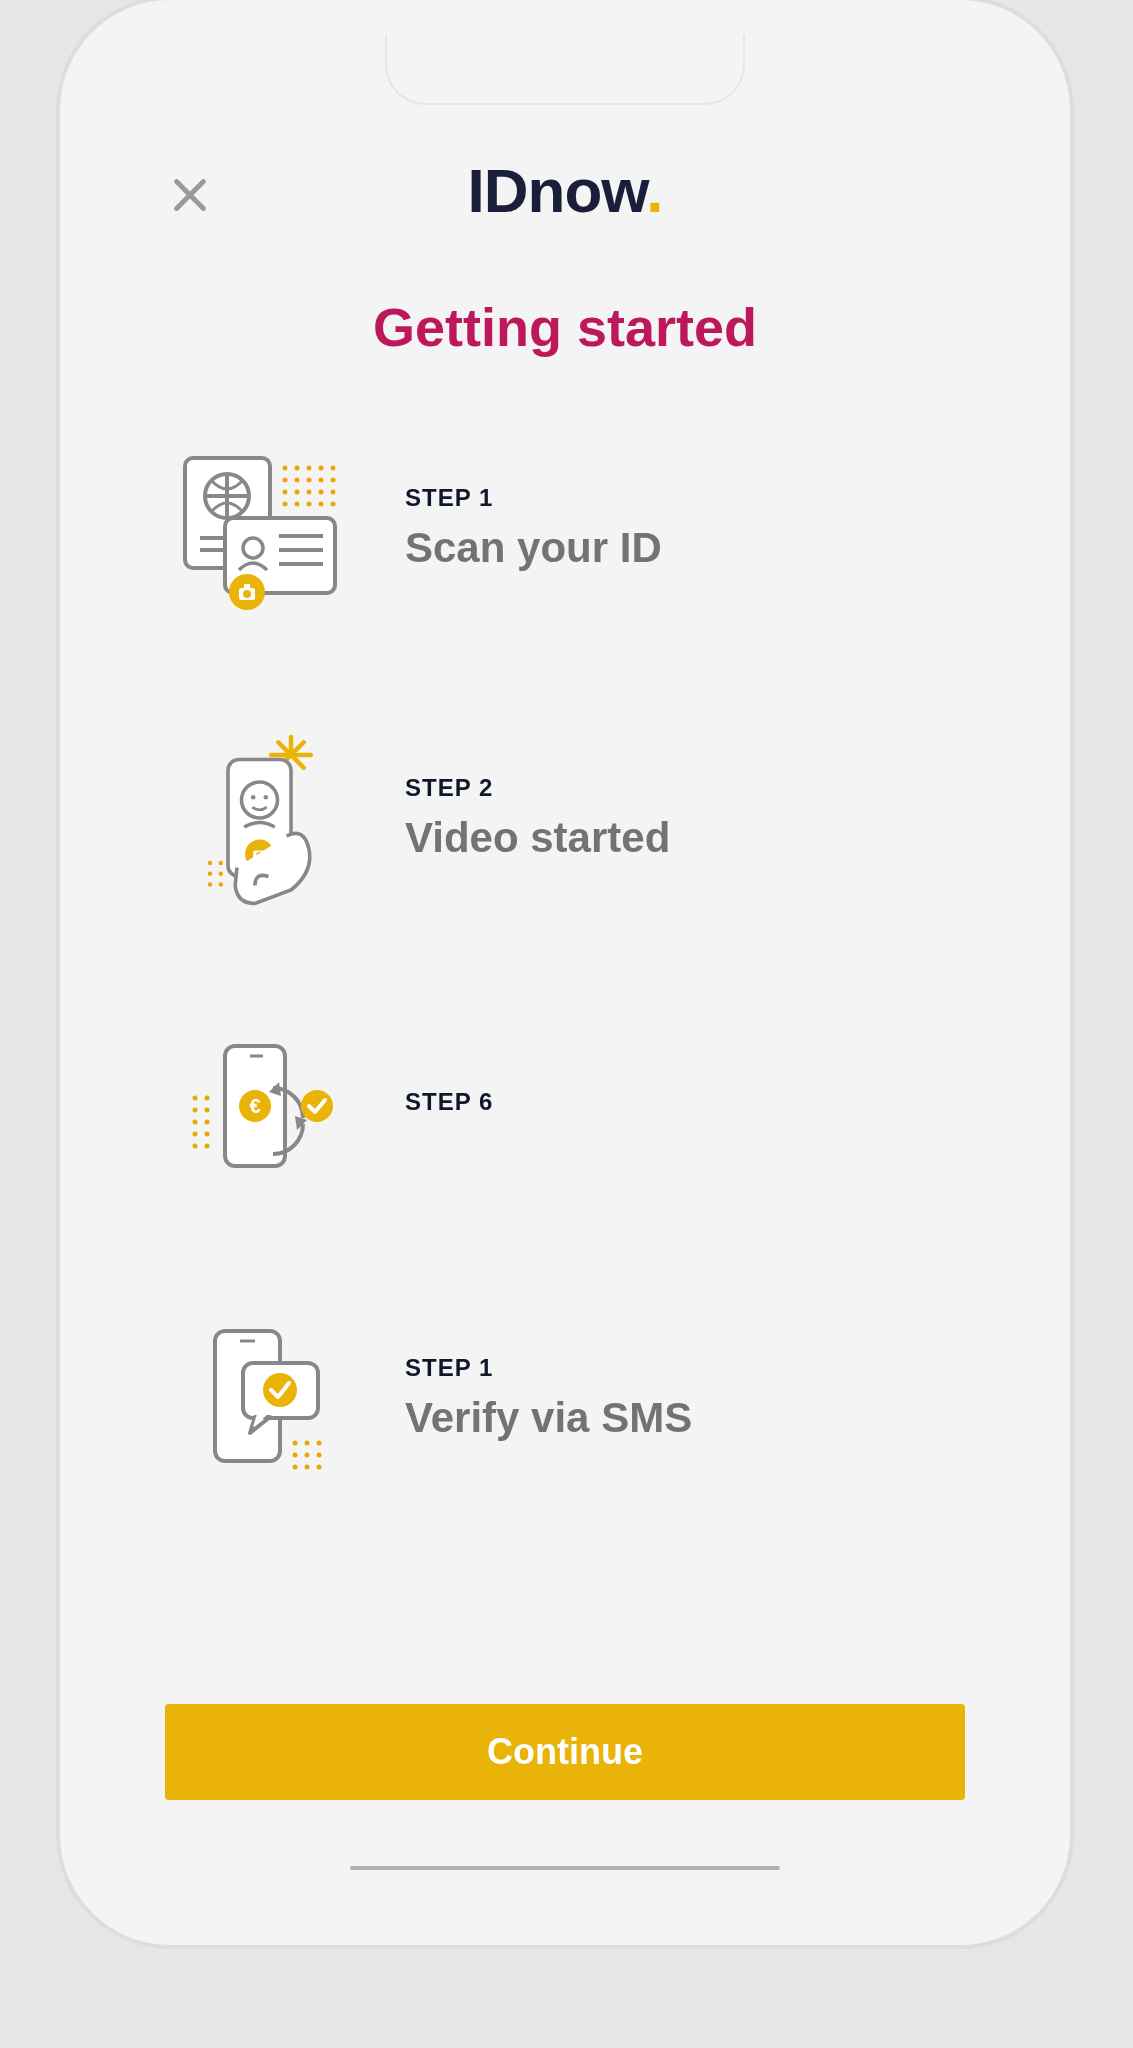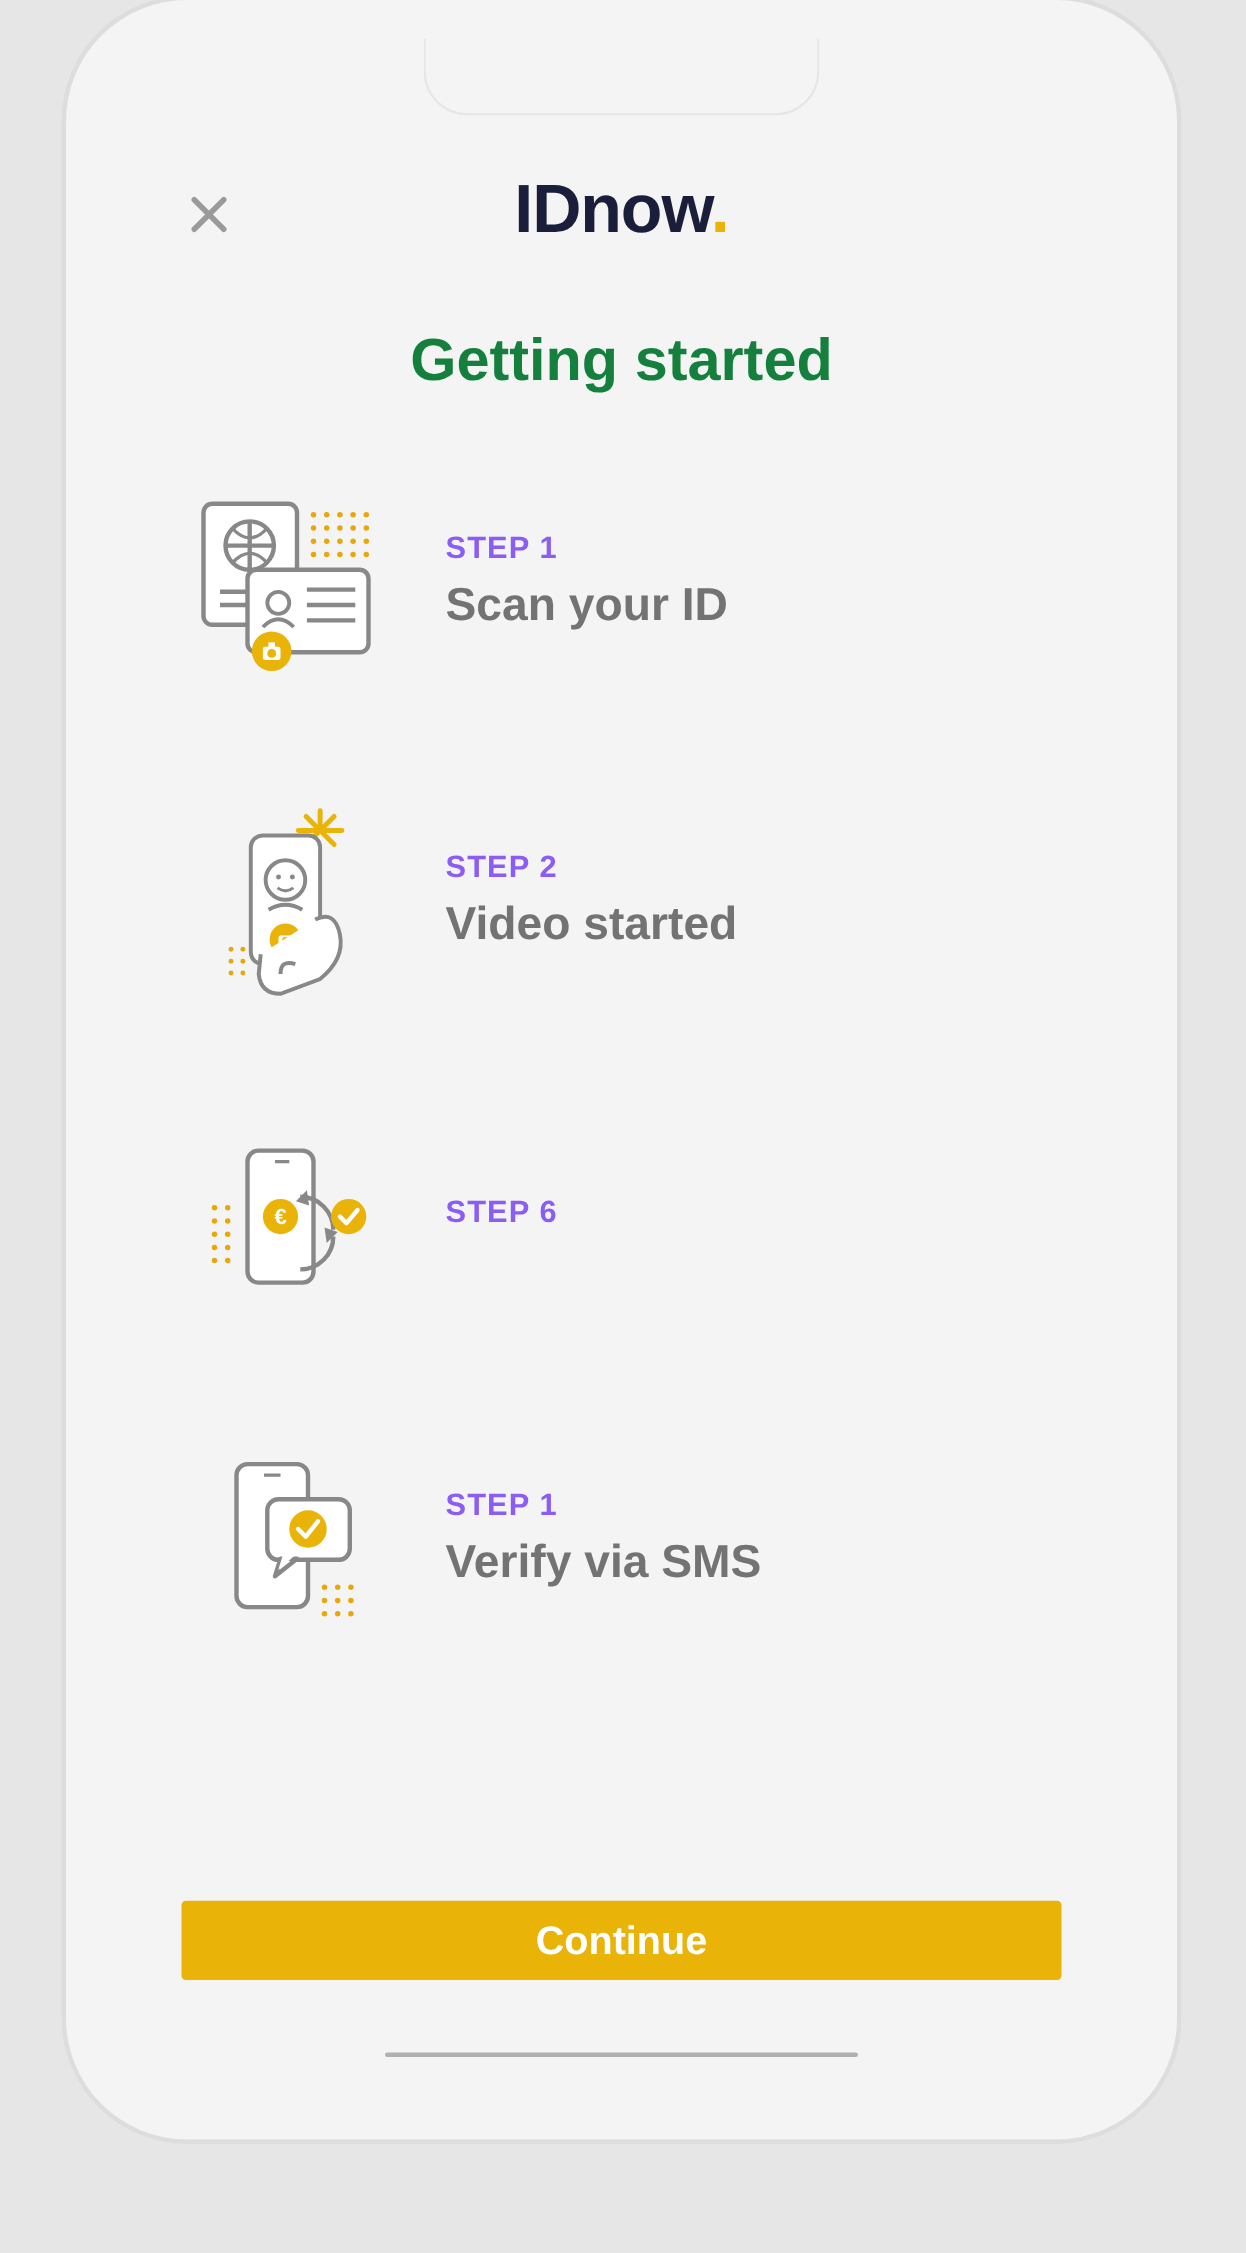--- a/index.html
+++ b/index.html
@@ -67,21 +67,21 @@
     font-size: 62px;
     font-weight: 700;
     color: #1a1e3a;
     letter-spacing: -1px;
   }
   .logo .dot { color: #eab308; }
   .page-title {
     text-align: center;
     font-size: 54px;
     font-weight: 600;
-    color: #15803d;
+    color: #be185d;
     margin-top: 70px;
   }
   .steps {
     margin-top: 80px;
     padding: 0 50px;
   }
   .step {
     display: flex;
     align-items: center;
     gap: 50px;
@@ -91,37 +91,37 @@
     width: 200px;
     height: 180px;
     display: flex;
     align-items: center;
     justify-content: center;
     flex-shrink: 0;
   }
   .step-icon svg { width: 100%; height: 100%; }
   .step-text { flex: 1; }
   .step-label {
-    color: #8b5cf6;
-    font-size: 28px;
+    color: #0f172a;
+    font-size: 24px;
     font-weight: 600;
     letter-spacing: 1px;
     margin-bottom: 12px;
   }
   .step-title {
     color: #737373;
     font-size: 42px;
     font-weight: 600;
   }
   .continue-btn {
     position: absolute;
     left: 60px;
     right: 60px;
     bottom: 100px;
-    height: 72px;
+    height: 96px;
     background: #eab308;
     color: #fff;
     font-size: 36px;
     font-weight: 600;
     border: none;
     border-radius: 4px;
     cursor: pointer;
     display: flex;
     align-items: center;
     justify-content: center;

